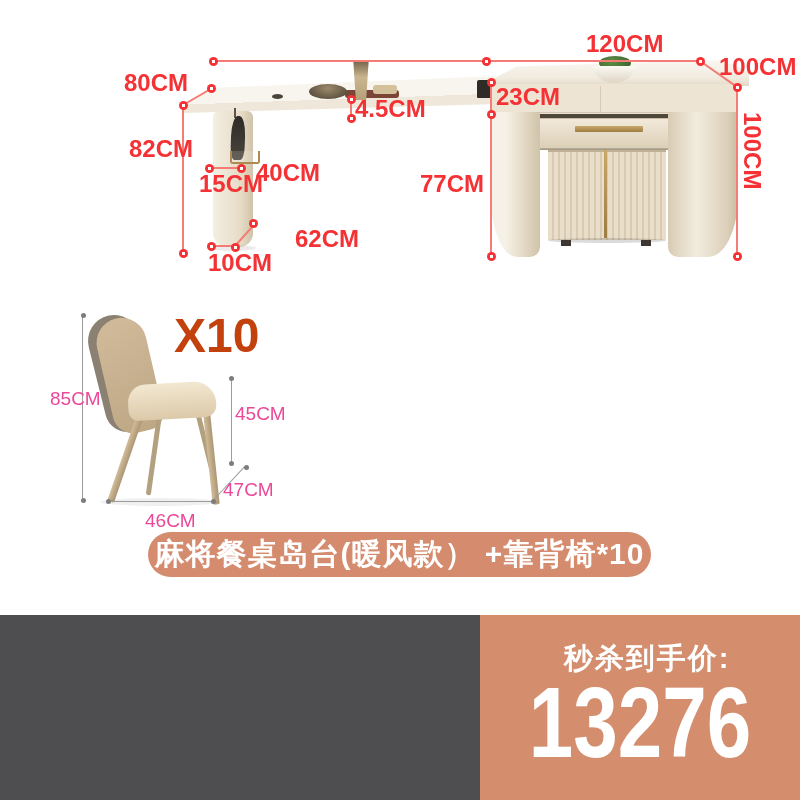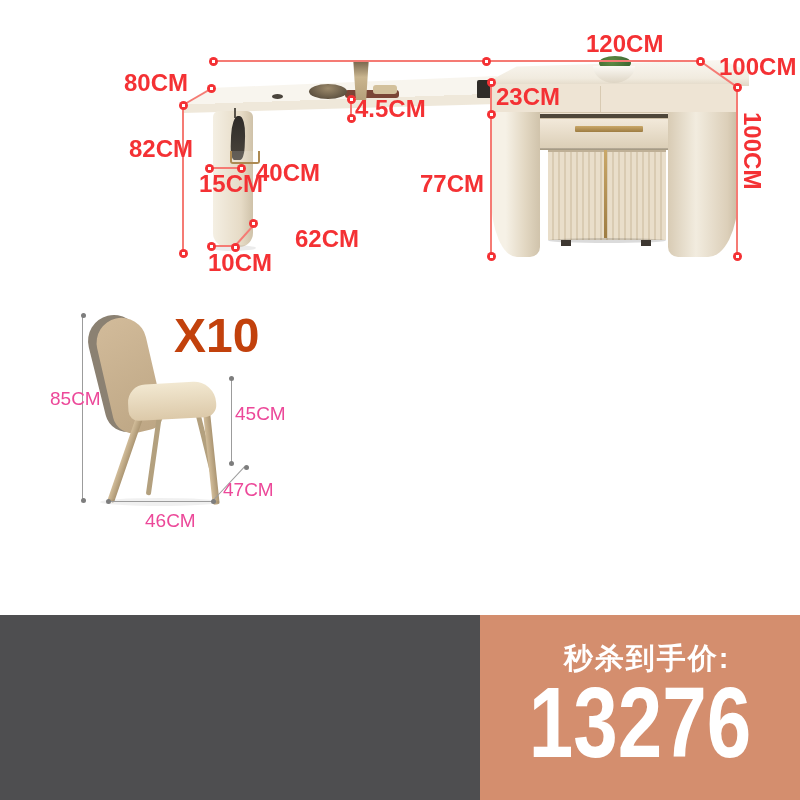--- a/index.html
+++ b/index.html
@@ -162,20 +162,24 @@
   <div class="gdot" style="left:211px;top:499px;"></div>
   <div class="gdot" style="left:229px;top:376px;"></div>
   <div class="gdot" style="left:229px;top:461px;"></div>
   <div class="gdot" style="left:244px;top:465px;"></div>
 
   <div class="gtext" style="left:50px;top:389px;">85CM</div>
   <div class="gtext" style="left:145px;top:511px;">46CM</div>
   <div class="gtext" style="left:235px;top:404px;">45CM</div>
   <div class="gtext" style="left:223px;top:480px;">47CM</div>
 
+  <div class="abs" style="left:148px;top:532px;width:503px;height:45px;border-radius:23px;background:#d58b6d;
+              display:flex;align-items:center;justify-content:center;z-index:10;">
+    <span style="color:#ffffff;font-size:30px;font-weight:700;letter-spacing:1px;white-space:nowrap;">麻将餐桌岛台(暖风款） +靠背椅*10</span>
+  </div>
 
   <div class="abs" style="left:0;top:615px;width:480px;height:185px;background:#4e4e50;z-index:1;"></div>
   <div class="abs" style="left:480px;top:615px;width:320px;height:185px;background:#d48e6e;z-index:1;"></div>
 
 
   <div class="abs" style="left:464px;top:643px;width:320px;text-align:center;color:#ffffff;font-size:29px;
               font-weight:700;letter-spacing:2px;line-height:1.1;z-index:3;padding-left:23px;">秒杀到手价:</div>
   <div class="abs" style="left:480px;top:672px;width:320px;text-align:center;z-index:3;">
     <span style="display:inline-block;color:#ffffff;font-size:100px;font-weight:700;line-height:1;
                  transform:scaleX(0.8);transform-origin:50% 50%;">13276</span>

